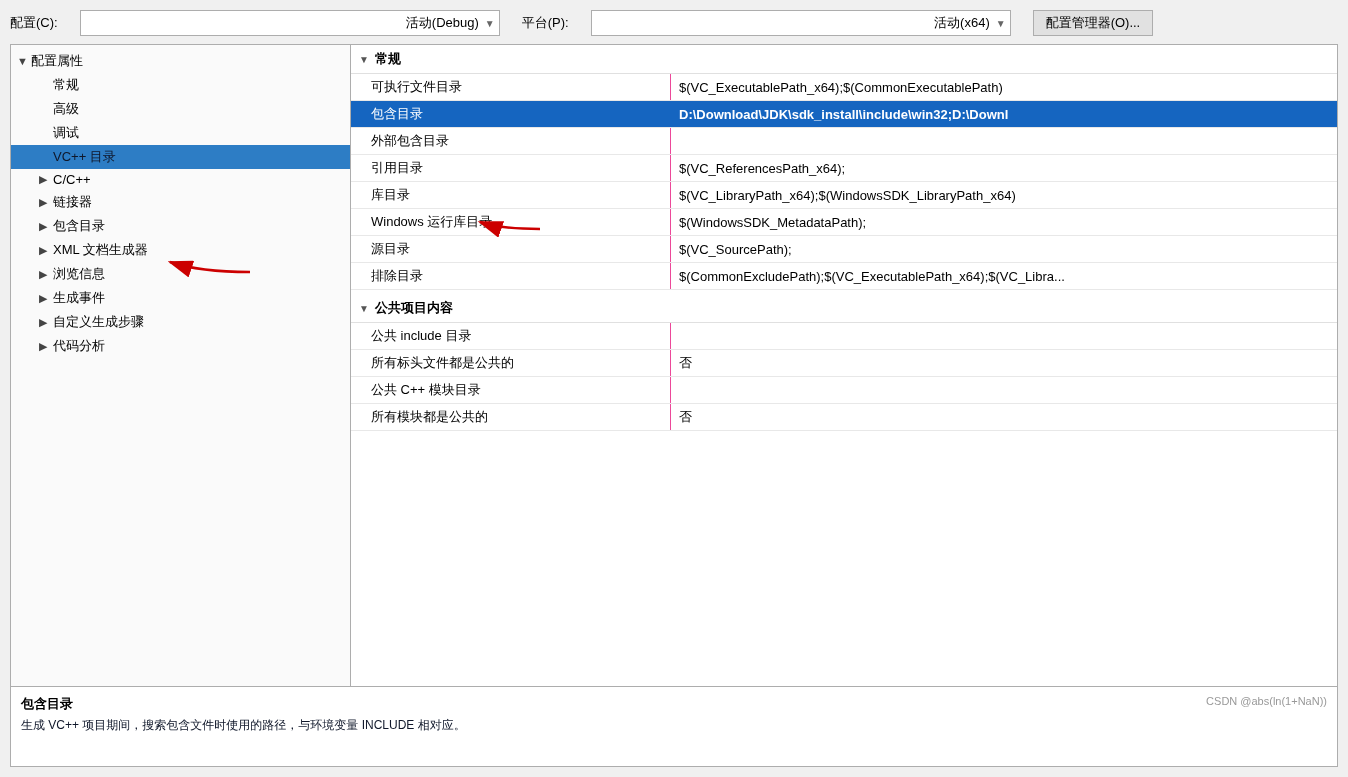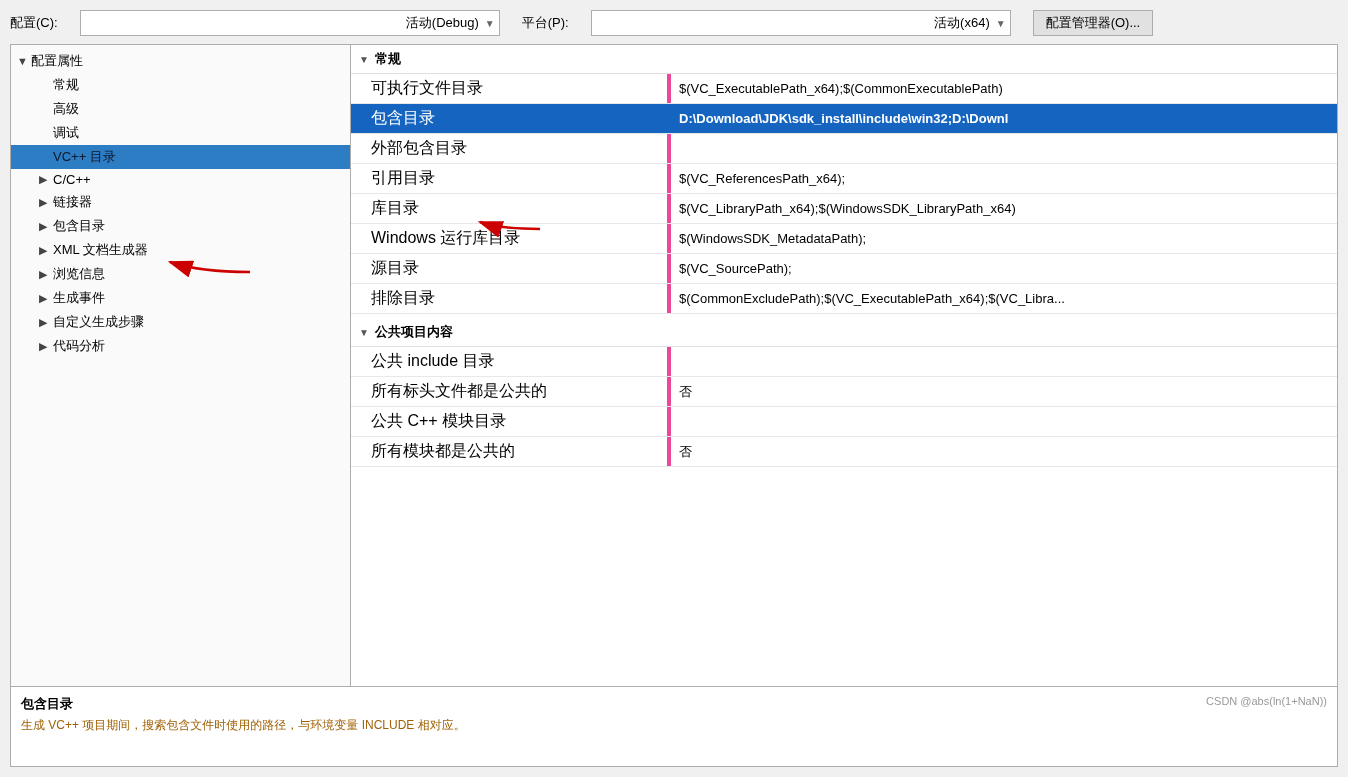--- a/index.html
+++ b/index.html
@@ -121,22 +121,22 @@
       align-items: stretch;
       border-bottom: 1px solid #e8e8e8;
       min-height: 26px;
     }
     .prop-row.selected-row { background: #1565c0; color: white; }
 
     .prop-name {
       width: 320px;
       min-width: 320px;
       padding: 4px 8px 4px 20px;
-      border-right: 4px solid #ec4899;
-      font-size: 16px;
+      border-right: 1px solid #ec4899;
+      font-size: 13px;
       display: flex;
       align-items: center;
     }
     .prop-row.selected-row .prop-name { border-right-color: #1565c0; }
 
     .prop-value {
       flex: 1;
       padding: 4px 8px;
       font-size: 13px;
       display: flex;
@@ -152,21 +152,21 @@
       padding: 8px 10px;
       min-height: 80px;
     }
     .bottom-panel-title {
       font-weight: bold;
       margin-bottom: 4px;
       font-size: 13px;
     }
     .bottom-panel-desc {
       font-size: 12px;
-      color: #a16207;
+      color: #0f172a;
     }
     .bottom-panel-watermark {
       float: right;
       color: #999;
       font-size: 11px;
     }
 
     .relative-wrapper {
       position: relative;
       display: flex;

